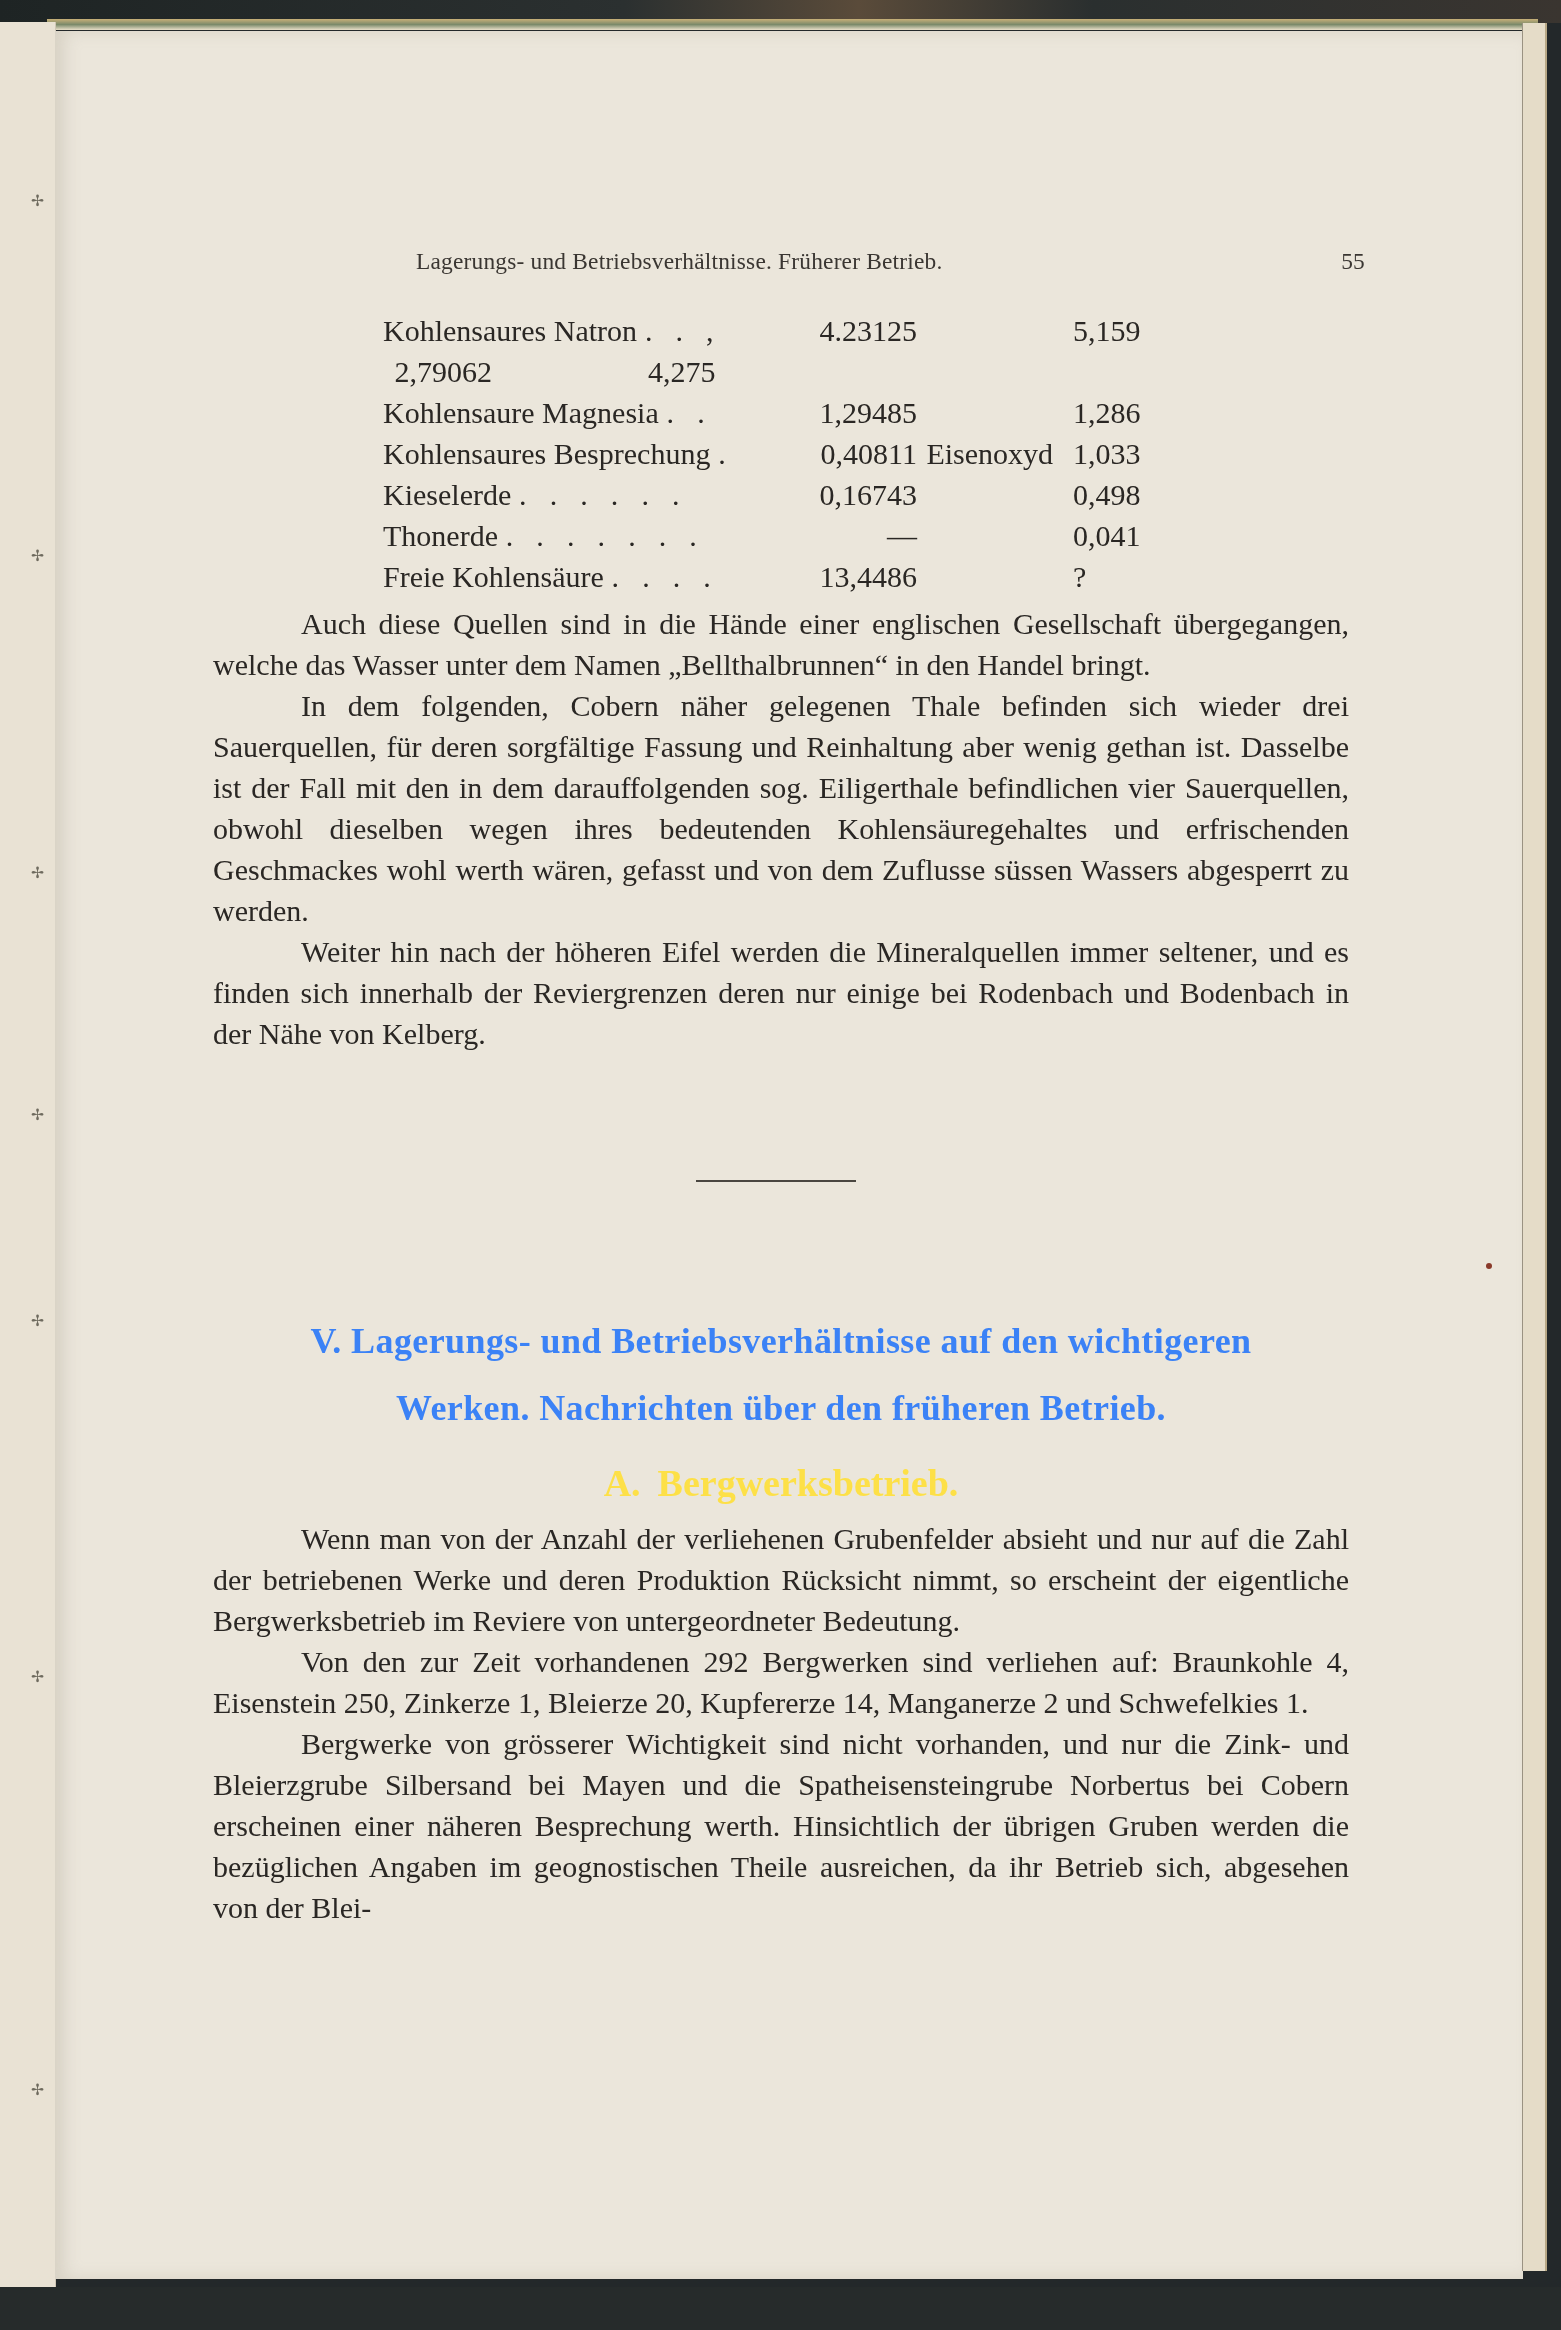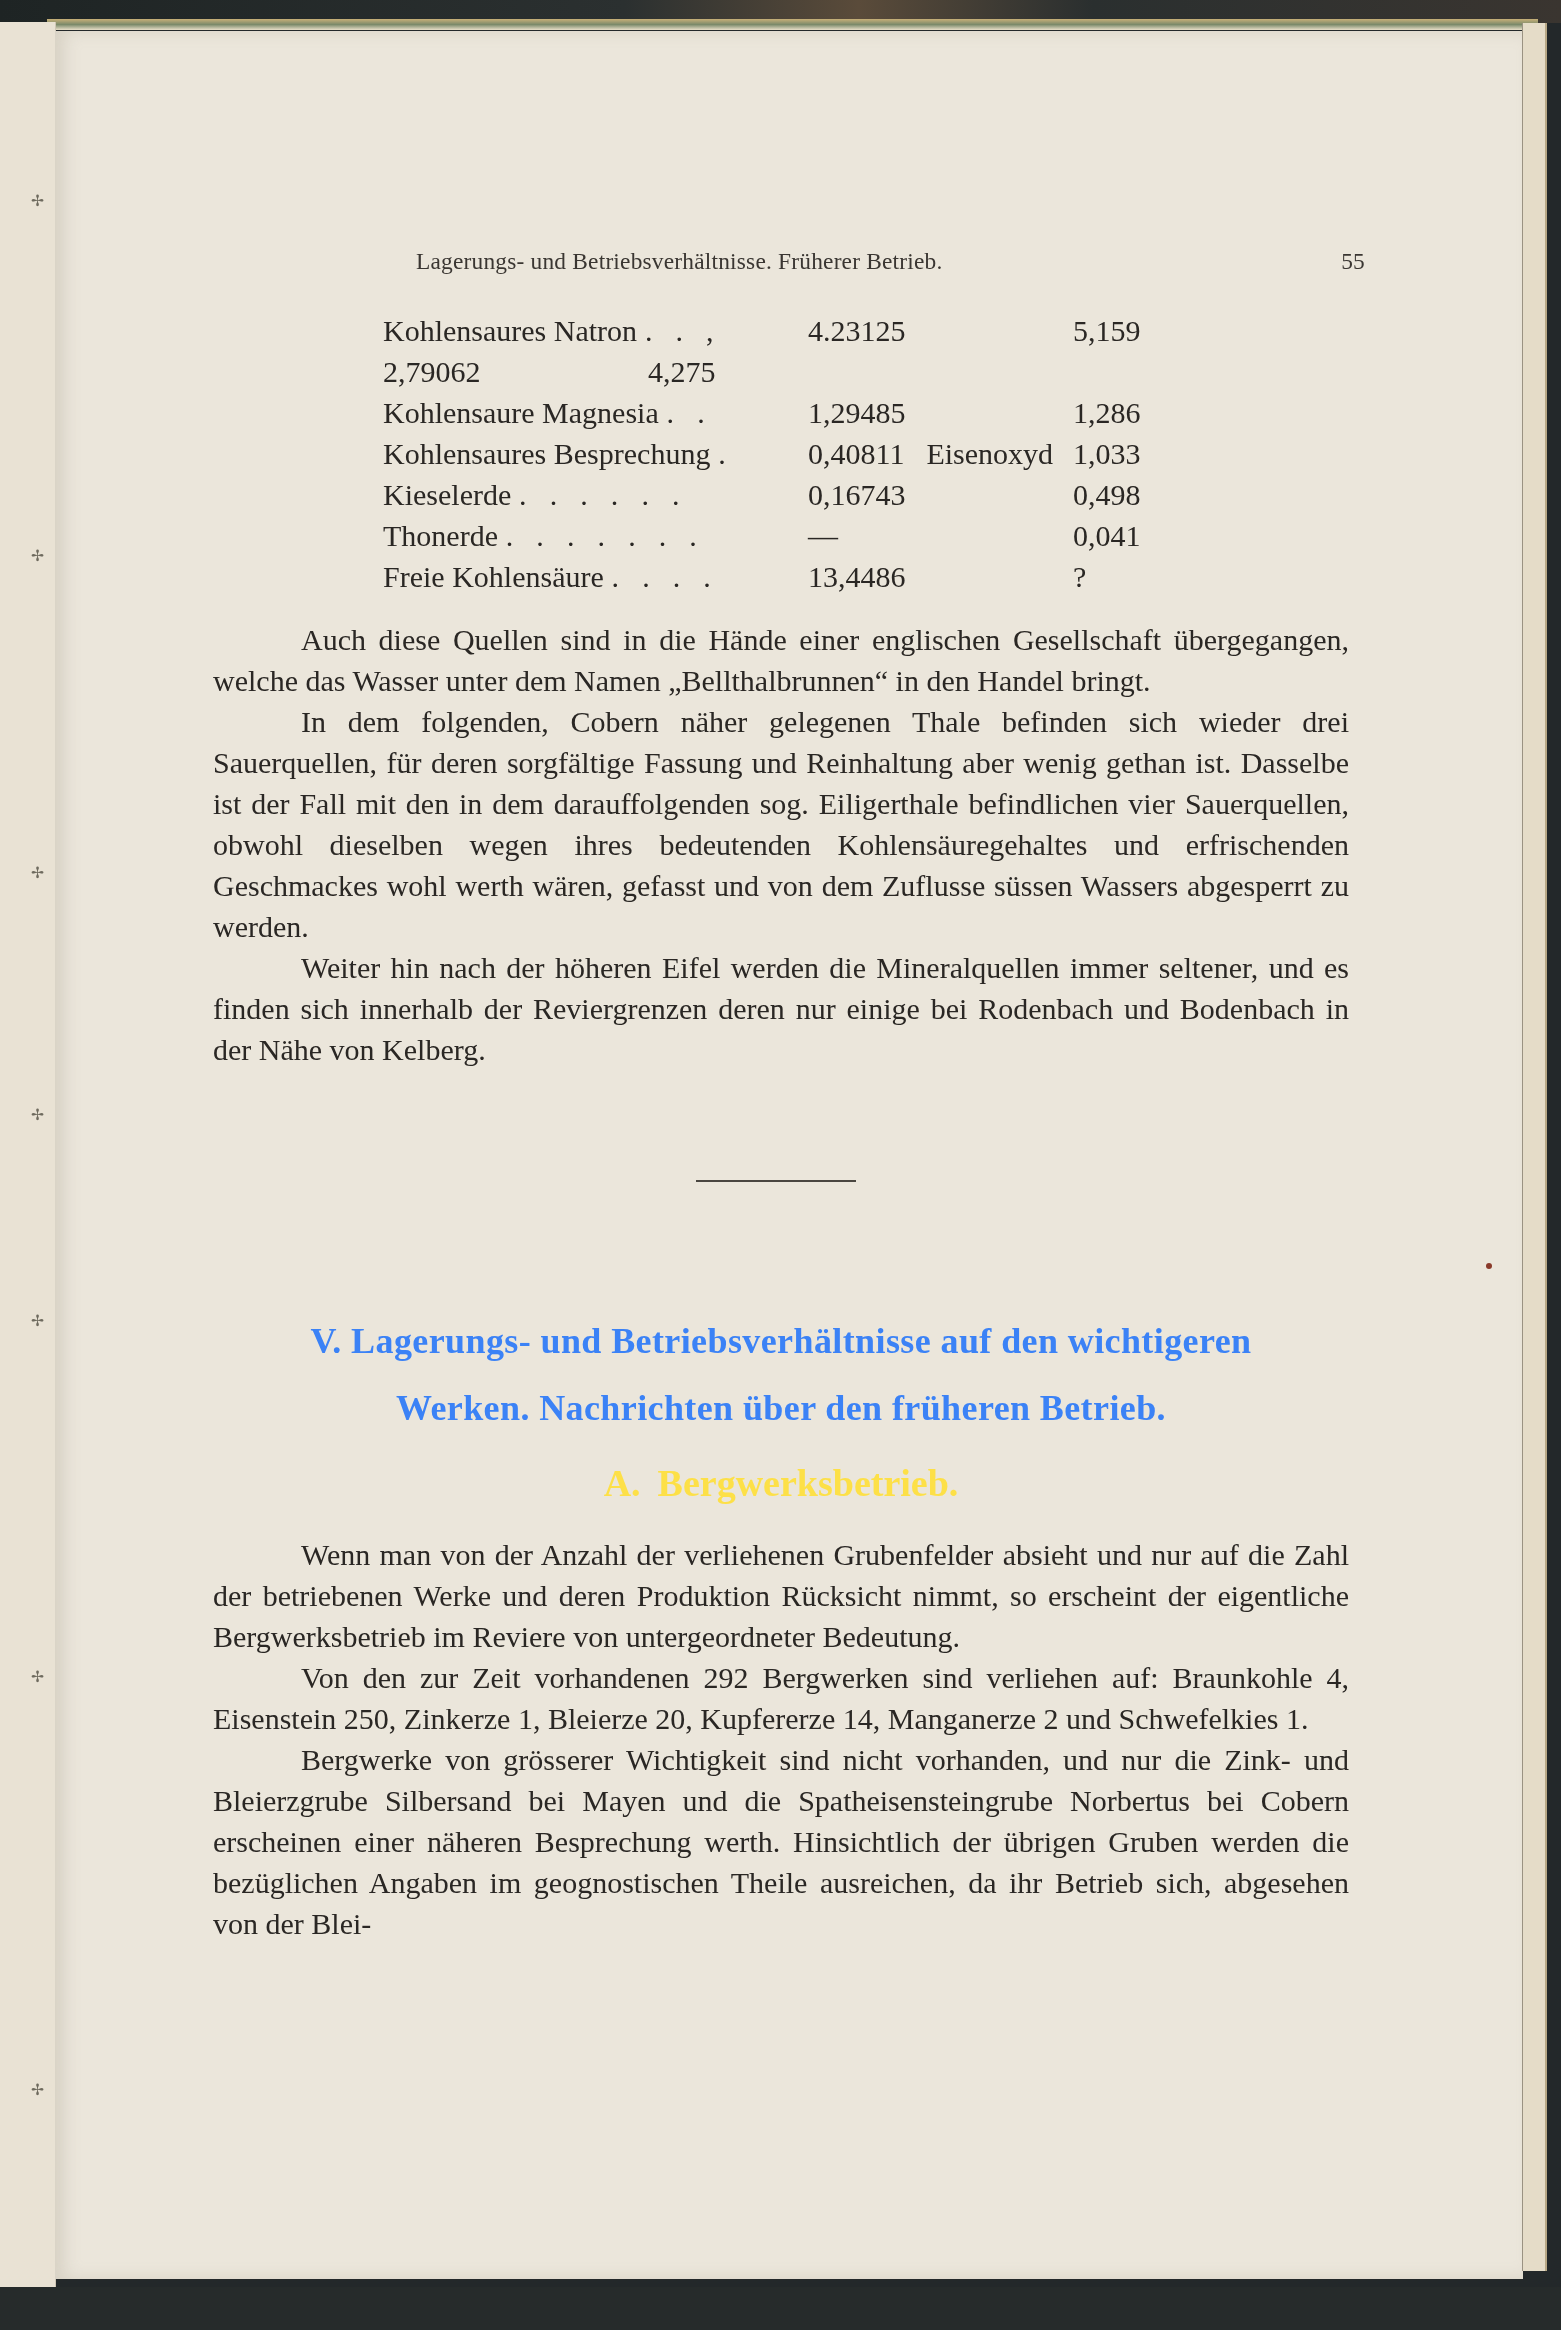--- a/index.html
+++ b/index.html
@@ -42,26 +42,26 @@
       font-size:23.4px; display:flex; justify-content:space-between;
       letter-spacing:0.2px; color:#3a3632;
     }
     .table {
       position:absolute; left:383px; top:310px; font-size:30px; line-height:41px;
     }
     .trow { display:flex; height:41px; white-space:nowrap; }
     .c-name { width:425px; display:flex; }
     .c-name .lbl { flex:none; }
     .c-name .dots { flex:1; overflow:hidden; padding-left:7.8px; letter-spacing:7.8px; }
-    .c-v1 { width:109px; }
+    .c-v1 { width:109px; text-align:right; }
     .c-note { width:156px; text-align:left; padding-left:9.4px; box-sizing:border-box; }
     .c-v2 { width:125px; text-align:left;font-family:Liberation Serif, serif; }
     .body-text {
       position:absolute; left:213px; width:1136px; font-size:30px; line-height:41px;
-      text-align:justify; text-align-last:left;margin-top:16px;
+      text-align:justify; text-align-last:left;
     }
     .body-text p { margin:0; text-indent:88px; }
     .rule {
       position:absolute; left:696px; top:1180px; width:160px; height:2.3px; background:#4a4640;
     }
     .section-title {
       position:absolute; left:211px; top:1308px; width:1140px;
       font-size:36px; font-weight:bold; line-height:67px; text-align:center;
       letter-spacing:0.4px; color:#3b82f6;
     }

